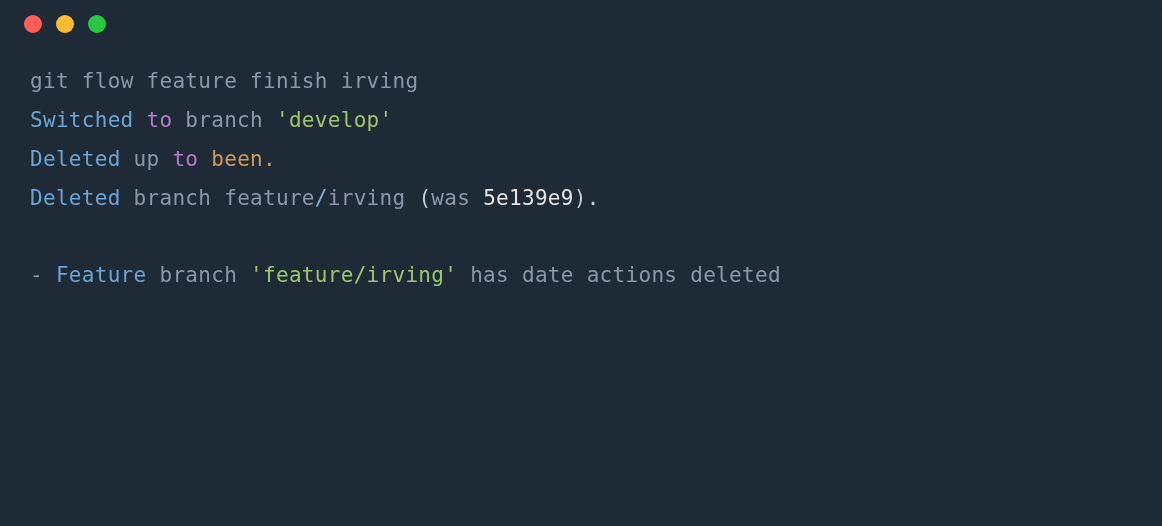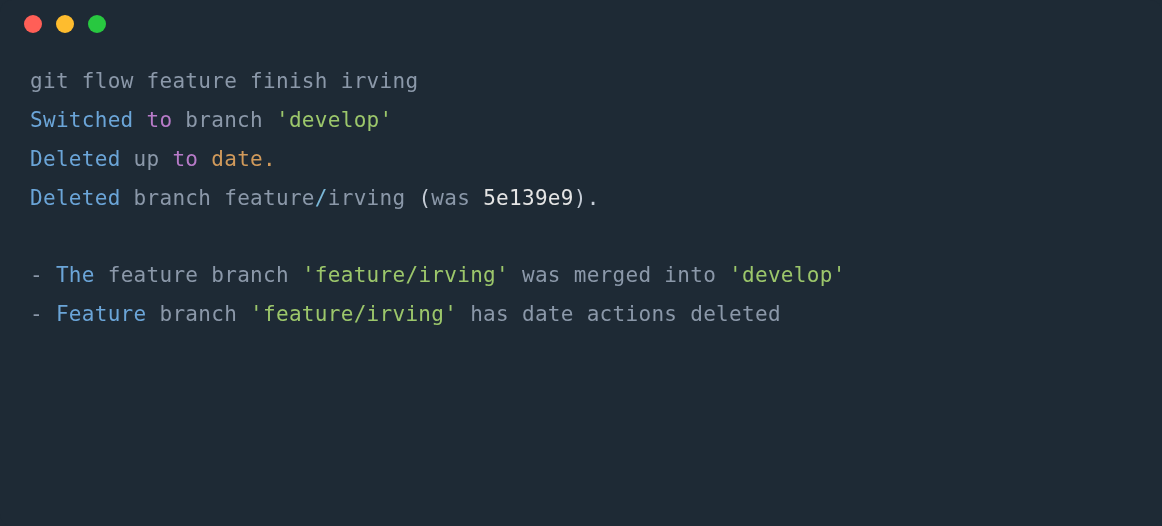--- a/index.html
+++ b/index.html
@@ -64,26 +64,25 @@
     <div class="dot dot-red"></div>
     <div class="dot dot-yellow"></div>
     <div class="dot dot-green"></div>
   </div>
   <div class="content">
 
     <div class="line"><span class="c-gray">git</span> <span class="c-gray">flow</span> <span class="c-gray">feature</span> <span class="c-gray">finish</span> <span class="c-gray">irving</span></div>
 
     <div class="line"><span class="c-blue">Switched</span> <span class="c-purple">to</span> <span class="c-gray">branch</span> <span class="c-green">'develop'</span></div>
 
-    <div class="line"><span class="c-blue">Deleted</span> <span class="c-gray">up</span> <span class="c-purple">to</span> <span class="c-orange">date.</span></div>
+    <div class="line"><span class="c-blue">Deleted</span> <span class="c-gray">up</span> <span class="c-purple">to</span> <span class="c-orange">been.</span></div>
 
     <div class="line"><span class="c-blue">Deleted</span> <span class="c-gray">branch</span> <span class="c-gray">feature</span><span class="c-lightblue">/</span><span class="c-gray">irving</span> <span class="c-white">(</span><span class="c-gray">was</span> <span class="c-red">5e139e9</span><span class="c-white">)</span><span class="c-white">.</span></div>
 
     <div class="blank-line"></div>
 
 
-    <div class="line"><span class="c-gray">-</span> <span class="c-blue">The</span> <span class="c-gray">feature</span> <span class="c-gray">branch</span> <span class="c-green">'feature/irving'</span> <span class="c-gray">was</span> <span class="c-gray">merged</span> <span class="c-gray">into</span> <span class="c-green">'develop'</span></div>
 
     <div class="line"><span class="c-gray">-</span> <span class="c-blue">Feature</span> <span class="c-gray">branch</span> <span class="c-green">'feature/irving'</span> <span class="c-gray">has</span> <span class="c-gray">date</span> <span class="c-gray">actions</span> <span class="c-gray">deleted</span></div>
 
 
   </div>
 </div>
 
 </body></html>

